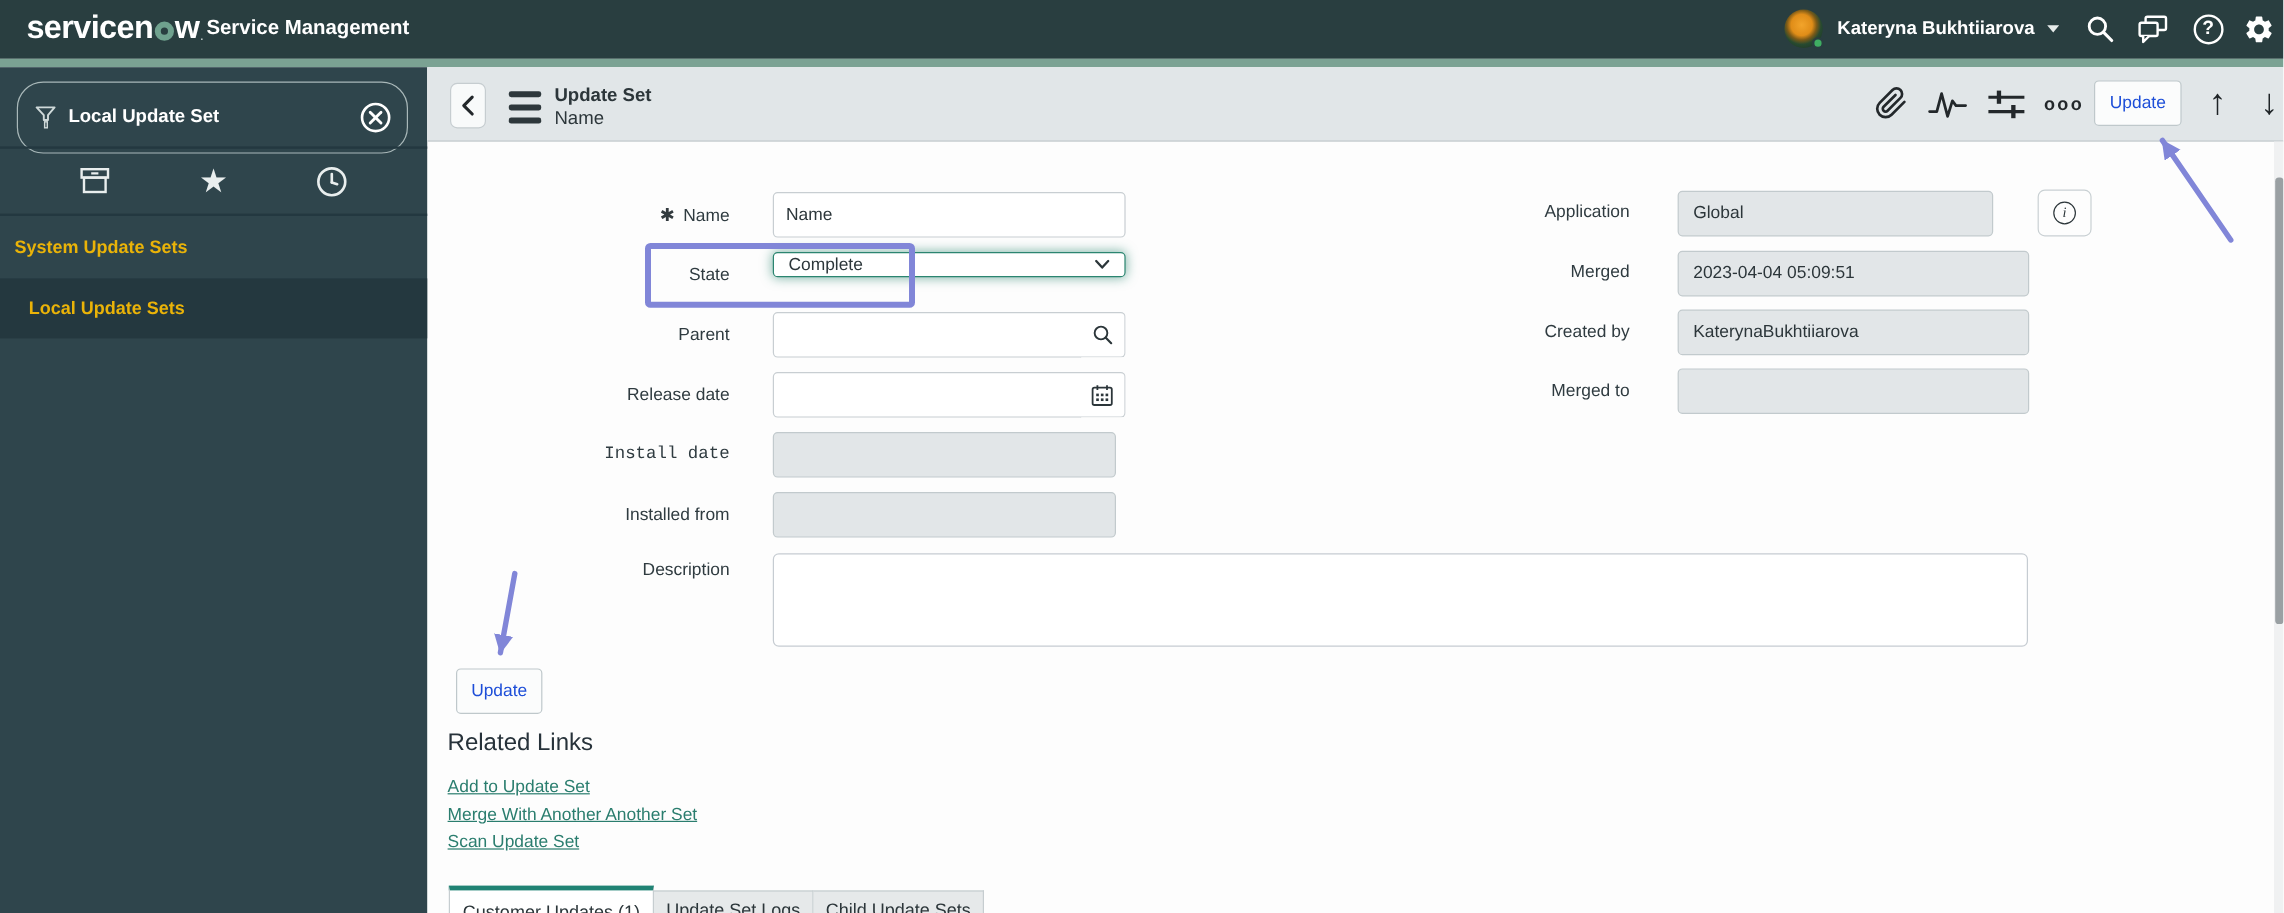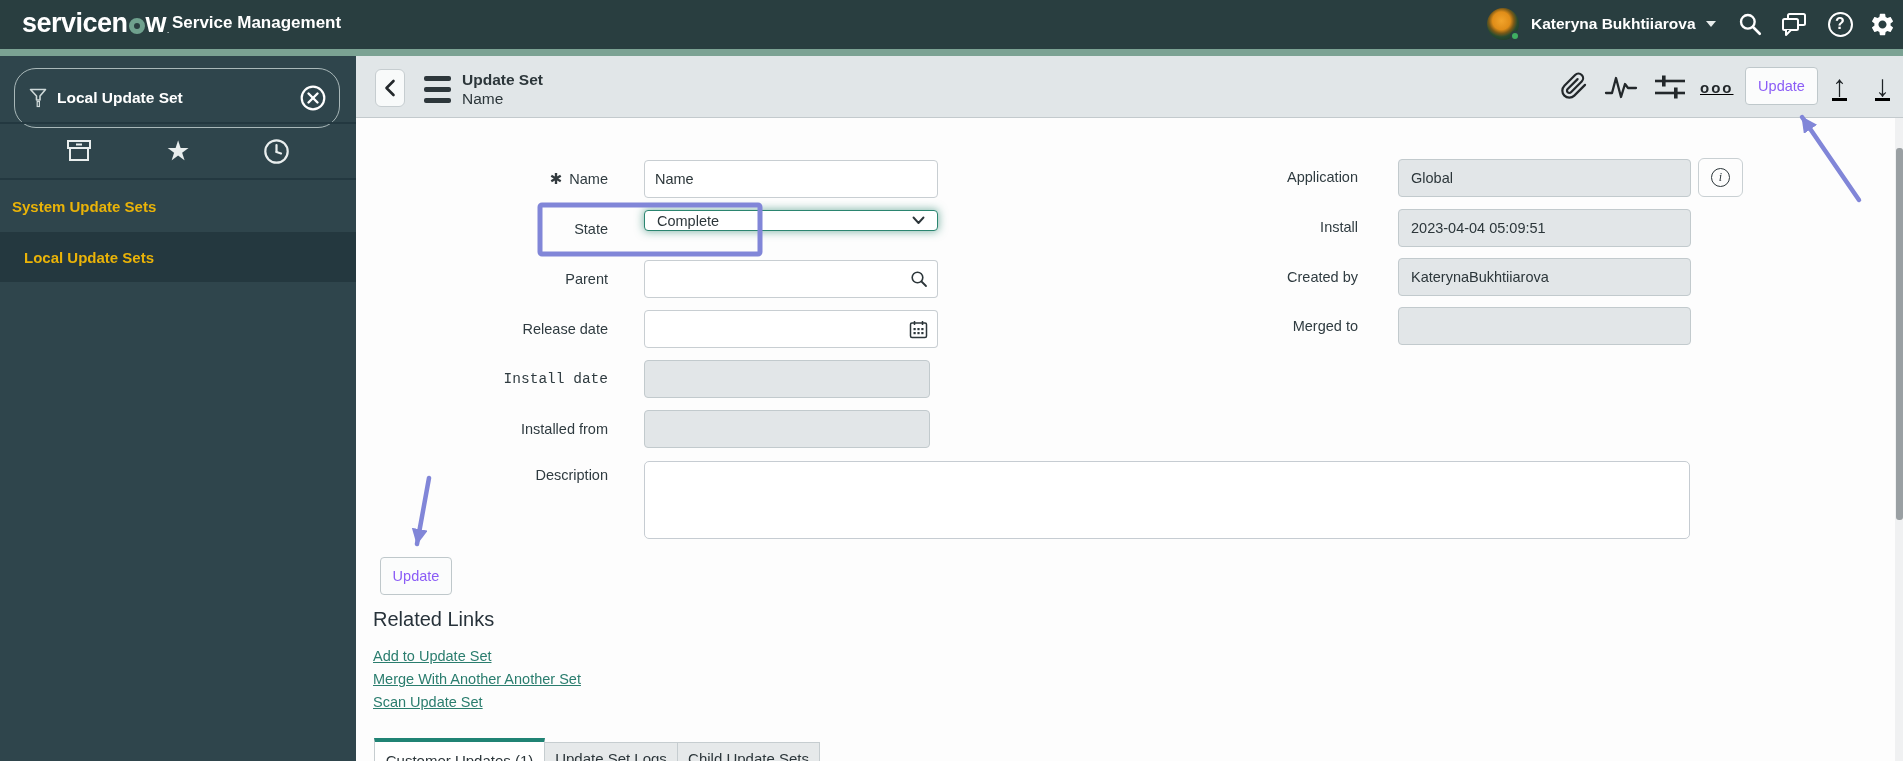--- a/index.html
+++ b/index.html
@@ -42,23 +42,23 @@
 
   
   .form-header { left:356px; top:56px; width:1547px; height:62px; background:#e1e6e8; border-bottom:1px solid #c3cacd; }
   .back-btn { position:absolute; left:375px; top:69px; width:30px; height:38px; background:#f8fafa; border:1px solid #c6cdd0; border-radius:6px; display:flex; align-items:center; justify-content:center; cursor:pointer; }
   .back-btn svg { display:block; }
   .hamburger { position:absolute; left:424px; top:76px; width:27px; height:27px; display:flex; flex-direction:column; justify-content:space-between; cursor:pointer; }
   .hamburger span { display:block; width:27px; height:5px; background:#2d373b; border-radius:2px; }
   .form-title-block { position:absolute; left:462px; top:71px; line-height:1.1; }
   .form-title { font-size:15.5px; font-weight:bold; color:#2c363a; }
   .form-subtitle { font-size:15.5px; color:#2c363a; margin-top:2px; }
-  .tool-icon { position:absolute; display:flex; align-items:center; cursor:pointer;text-decoration:underline; }
+  .tool-icon { position:absolute; display:flex; align-items:center; justify-content:center; cursor:pointer; }
   .ooo { font-size:15px; font-weight:bold; color:#23282b; letter-spacing:2px; }
-  .btn { background:#fbfcfc; border:1px solid #bfc8cb; border-radius:4px; font-size:14.5px; color:#8b5cf6; display:flex; align-items:center; justify-content:center; cursor:pointer; font-family:inherit; }
+  .btn { background:#fbfcfc; border:1px solid #bfc8cb; border-radius:4px; font-size:14.5px; color:#1d4ed8; display:flex; align-items:center; justify-content:center; cursor:pointer; font-family:inherit; }
   .updatebtn-top { position:absolute; left:1745px; top:67px; width:73px; height:38px; }
   .nav-arrow { font-size:30px; color:#1e2326; font-weight:bold; line-height:1; }
 
   
   .fld-label { position:absolute; width:220px; text-align:right; font-size:14.5px; color:#2f3b40; }
   .txt-input { position:absolute; height:38px; background:#fff; border:1px solid #c8ced2; border-radius:4px; font-size:14.5px; color:#2c363a; padding:0 10px; font-family:inherit; outline:none; }
   .input-addon { position:absolute; width:38px; height:38px; background:#fff; border:1px solid #c8ced2; border-left:none; border-radius:0 4px 4px 0; display:flex; align-items:center; justify-content:center; cursor:pointer; }
   .readonly-fld { position:absolute; height:38px; background:#e2e6e8; border:1px solid #c2cacd; border-radius:4px; font-size:14.5px; color:#2c363a; display:flex; align-items:center; padding:0 12px; }
   .select-fld { position:absolute; left:644px; top:210px; width:294px; height:21px; background:#fff; border:1px solid #2b8570; border-radius:4px; box-shadow:0 0 9px 1px rgba(41,133,112,0.55); display:flex; align-items:center; padding:0 12px; font-size:14.5px; color:#2c363a; cursor:pointer; }
   .select-fld .chev { margin-left:auto; }
@@ -263,26 +263,26 @@
   <div class="fld-label" style="left:388px; top:371px;font-family:Liberation Mono, monospace;">Install date</div>
   <div class="readonly-fld" style="left:644px; top:360px; width:286px;"></div>
 
   <div class="fld-label" style="left:388px; top:421px;">Installed from</div>
   <div class="readonly-fld" style="left:644px; top:410px; width:286px;"></div>
 
   <div class="fld-label" style="left:388px; top:467px;">Description</div>
   <textarea class="desc-area" style=""></textarea>
 
   <div class="fld-label" style="left:1138px; top:169px;">Application</div>
-  <div class="readonly-fld" style="left:1398px; top:159px; width:293px;">Global</div>
+  <div class="readonly-fld" style="left:1398px; top:159px; width:263px;">Global</div>
   <div class="info-btn">
     <div class="info-circle">i</div>
   </div>
 
-  <div class="fld-label" style="left:1138px; top:219px;">Install</div>
+  <div class="fld-label" style="left:1138px; top:219px;">Merged</div>
   <div class="readonly-fld" style="left:1398px; top:209px; width:293px;">2023-04-04 05:09:51</div>
 
   <div class="fld-label" style="left:1138px; top:269px;">Created by</div>
   <div class="readonly-fld" style="left:1398px; top:258px; width:293px;">KaterynaBukhtiiarova</div>
 
   <div class="fld-label" style="left:1138px; top:318px;">Merged to</div>
   <div class="readonly-fld" style="left:1398px; top:307px; width:293px;"></div>
 
   <button class="btn updatebtn-bottom">Update</button>
 

